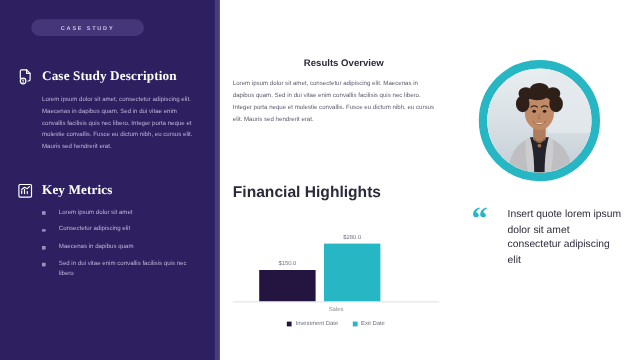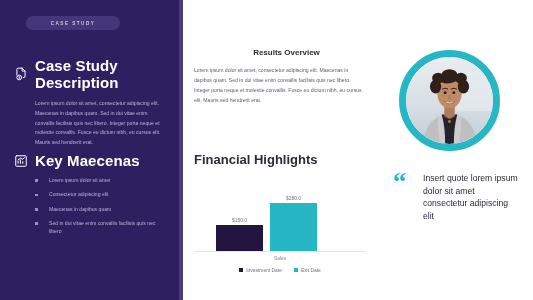--- a/index.html
+++ b/index.html
@@ -59,24 +59,25 @@
     align-items: center;
     gap: 7px;
     margin-bottom: 8px;
   }
   .block-icon {
     width: 14px; height: 14px;
     flex: 0 0 14px;
     display: block;
   }
   .block-title {
-    font-size: 15px;
+    font-size: 11px;
     font-weight: 700;
     color: #ffffff;
     letter-spacing: 0.1px;
+    font-family: Liberation Serif, serif;
   }
   .block-body {
     margin-left: 21px;
     font-size: 5.1px;
     line-height: 1.92;
     color: #BCB2D8;
     width: 128px;
   }
   .metric-list { margin-left: 21px; list-style: none; }
   .metric-list li {
@@ -244,21 +245,21 @@
 
     <section class="side-block" id="block-metrics">
       <div class="block-head">
         <svg class="block-icon" viewBox="0 0 24 24" fill="none" stroke="#ffffff" stroke-width="1.7" stroke-linecap="round" stroke-linejoin="round">
           <rect x="3" y="3" width="18" height="18" rx="1.5"></rect>
           <path d="M7 16v-4"></path>
           <path d="M11 16v-6"></path>
           <path d="M15 16v-3"></path>
           <path d="M7 10l4-3 4 2 3-3"></path>
         </svg>
-        <h2 class="block-title">Key Maecenas</h2>
+        <h2 class="block-title">Key Metrics</h2>
       </div>
       <ul class="metric-list">
         <li>Lorem ipsum dolor sit amet</li>
         <li>Consectetur adipiscing elit</li>
         <li>Maecenas in dapibus quam</li>
         <li>Sed in dui vitae enim convallis facilisis quis nec libero</li>
       </ul>
     </section>
   </aside>
 

